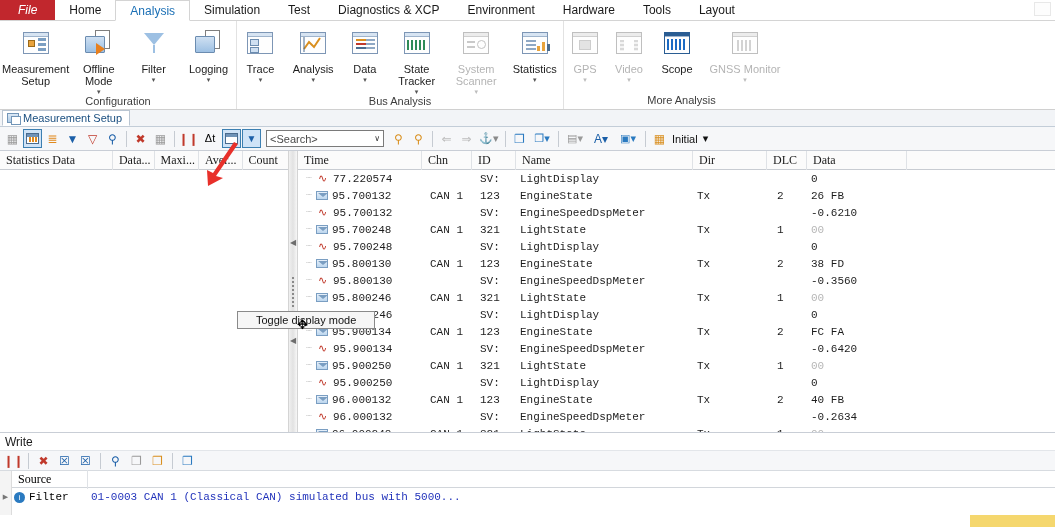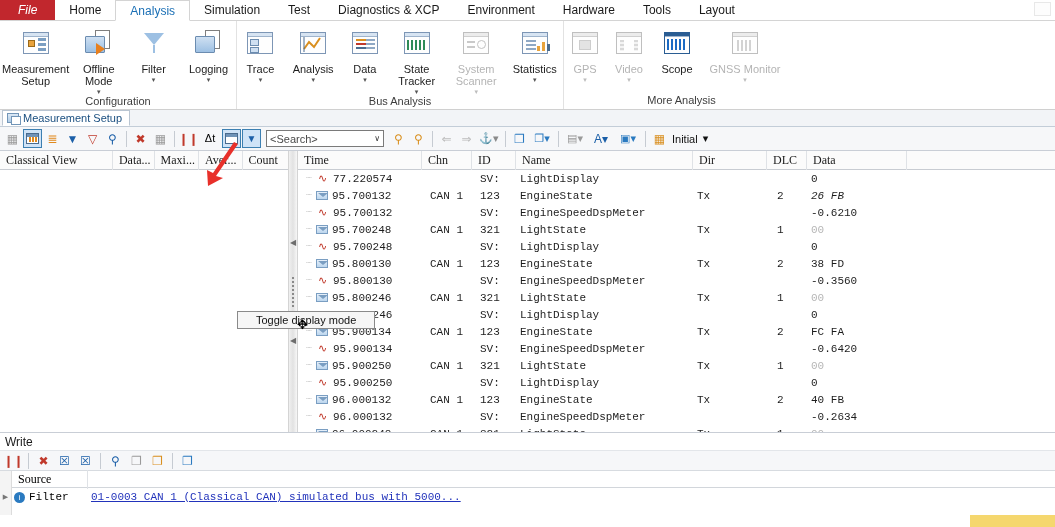--- a/index.html
+++ b/index.html
@@ -248,21 +248,21 @@
   .w-hdr { height:17px; display:flex; align-items:center;
     font-family:"Liberation Serif", serif; font-size:12px;
     border-bottom:1px solid #d2d6db; }
   .w-hdr .hcell { border-right:1px solid #dfe2e6; }
   .w-row { height:18px; display:flex; align-items:center; font-family:"Liberation Mono", monospace; font-size:11px; }
   .w-ico-info {
     width:11px; height:11px; border-radius:50%; background:#2a7ac0; color:#fff;
     font-size:8px; display:flex; align-items:center; justify-content:center;
     margin:0 4px 0 2px; flex:none; font-family:"Liberation Sans",sans-serif;
   }
-  .w-msg { color:#2233bb; text-decoration: underline; }
+  .w-msg { color:#2233bb; }
 
   
   .tooltip {
     position:absolute; left:237px; top:160px;
     background:#f6f6f6; border:1px solid #8a8a8a;
     padding:2px 18px; font-size:11px; color:#111; z-index:40;
     white-space:nowrap;
   }
   .red-arrow { position:absolute; left:196px; top:142px; width:46px; height:44px; z-index:45; }
   .cursor-icon { position:absolute; left:297px; top:166px; z-index:46; color:#000; font-size:13px;
@@ -562,21 +562,21 @@
         <span class="g" style="color:#d98f1f;font-size:12px">▦</span>
       </div>
     <span class="initial-lbl">Initial</span>
     <span class="initial-lbl">▾</span>
   </div>
 
   <div class="main">
 
     <div class="left-pane">
       <div class="hdr-row">
-        <div class="hcell" style="width:120px">Classical View</div>
+        <div class="hcell" style="width:120px">Statistics Data</div>
         <div class="hcell" style="width:44px">Data...</div>
         <div class="hcell" style="width:47px">Maxi...</div>
         <div class="hcell" style="width:46px">Aver...</div>
         <div class="hcell" style="width:48px;border-right:none;">Count</div>
       </div>
       <div class="rows"></div>
     </div>
 
     <div class="splitter">
       <div class="sp-arrow">◀</div>
@@ -621,21 +621,21 @@
             <div class="cell" style="width: 124px;">
               <span class="tree-ind">┈</span>
               <span class="ico-msg"></span>
               <span>95.700132</span>
             </div>
             <div class="cell" style="width: 50px; padding-left: 8px;">CAN 1</div>
             <div class="cell" style="width: 44px; padding-left: 8px;">123</div>
             <div class="cell" style="width: 177px;">EngineState</div>
             <div class="cell" style="width: 74px;">Tx</div>
             <div class="cell" style="width: 40px; padding-left: 10px;">2</div>
-            <div class="cell" style="width: 100px; font-style: italic;">26 FB</div>
+            <div class="cell" style="width: 100px;">26 FB</div>
           </div>
           <div class="row">
             <div class="cell" style="width: 124px;">
               <span class="tree-ind">┈</span>
               <span class="ico-sig">∿</span>
               <span>95.700132</span>
             </div>
             <div class="cell" style="width: 50px; padding-left: 8px;"></div>
             <div class="cell" style="width: 44px; padding-left: 8px;">SV:</div>
             <div class="cell" style="width: 177px;">EngineSpeedDspMeter</div>

